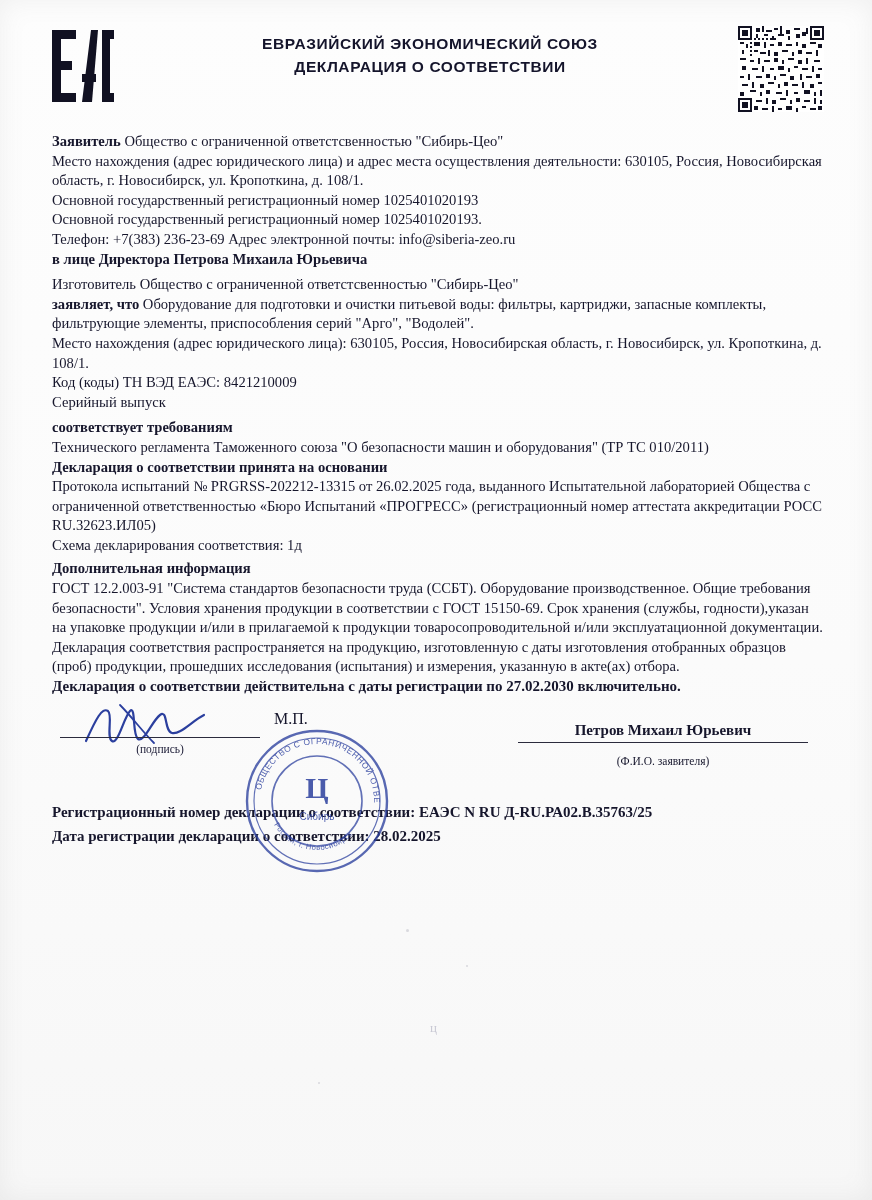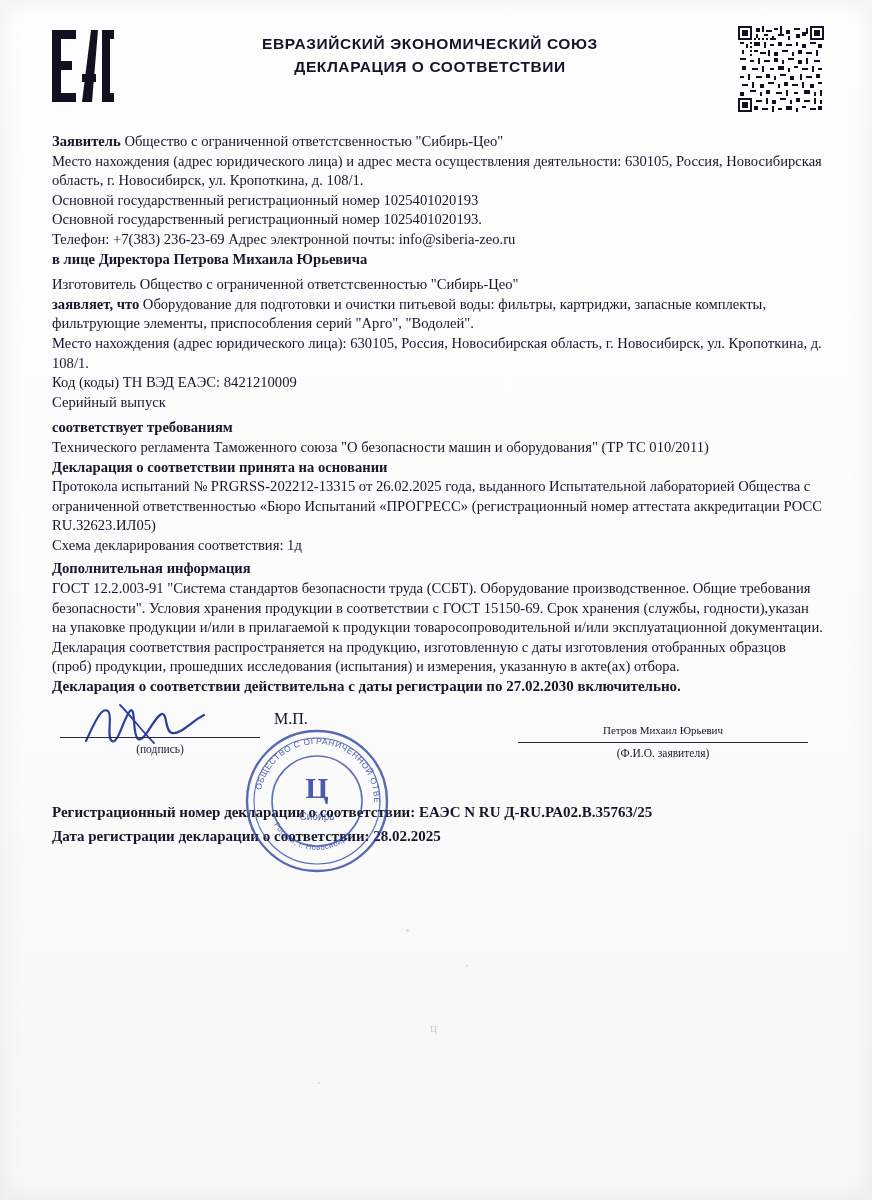--- a/index.html
+++ b/index.html
@@ -131,26 +131,26 @@
     font-size: 16px;
     font-family: Liberation Serif, serif;
   }
   .sign-right {
     position: absolute;
     right: 16px;
     top: 16px;
     width: 290px;
     text-align: center;
   }
-  .sign-right .name { font-size: 11px; }
+  .sign-right .name { font-size: 15px; font-weight: bold; }
   .sign-right .cap {
     font-size: 11.5px;
     border-top: 1px solid #2b2b3d;
     margin-top: 2px;
-    padding-top: 1px;
+    padding-top: 9px;
   }
 
   
   .scribble {
     position: absolute;
     left: 28px;
     top: -4px;
     width: 150px;
     height: 48px;
     pointer-events: none;

